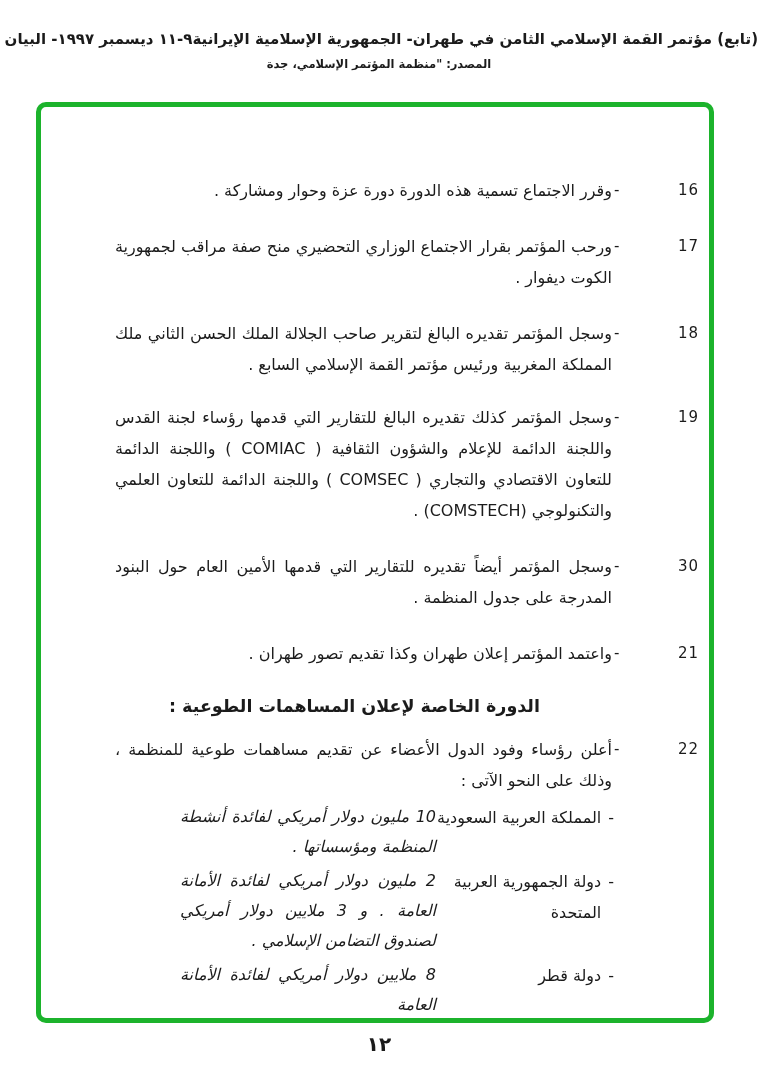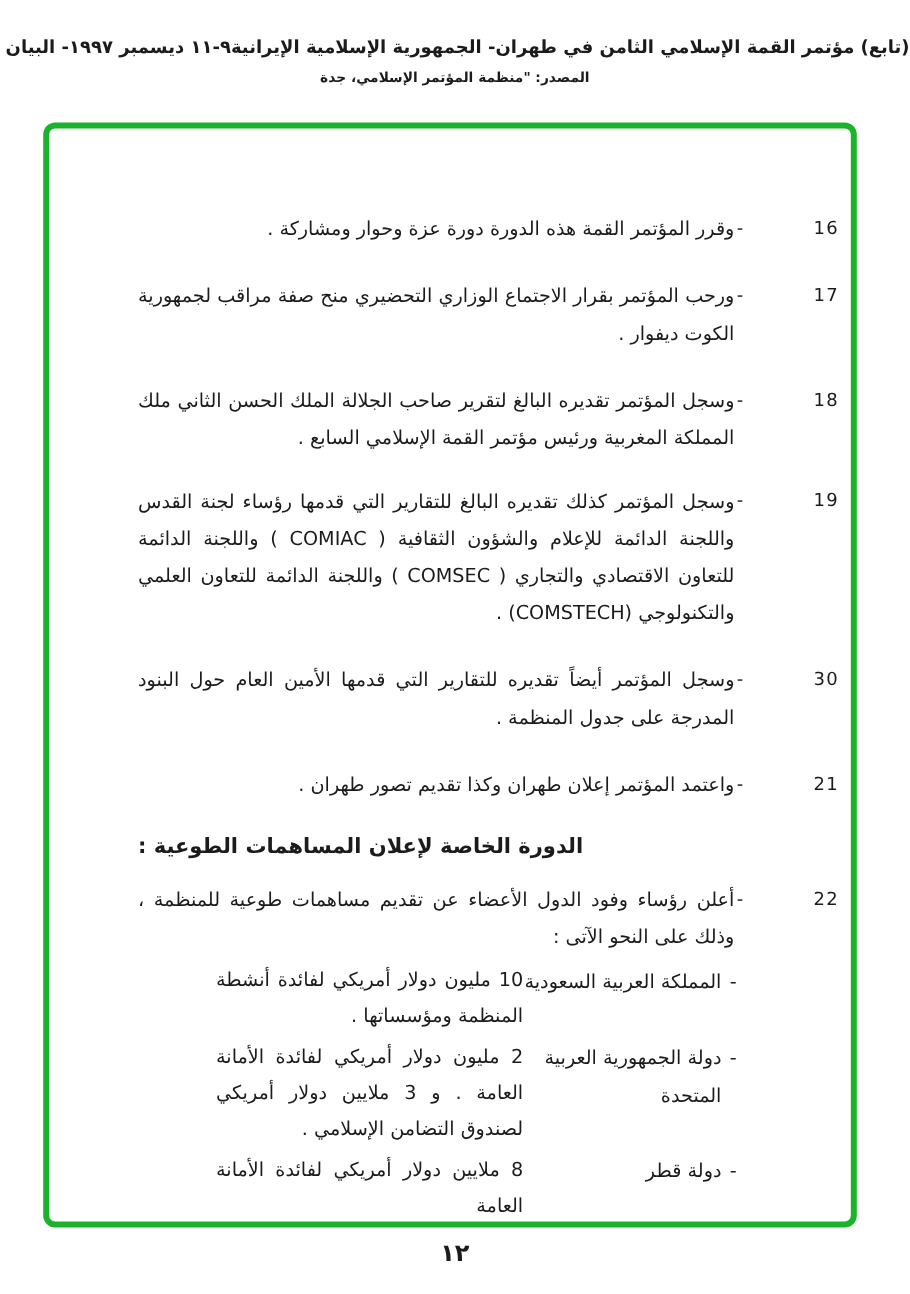--- a/index.html
+++ b/index.html
@@ -52,34 +52,34 @@
     flex:1;
     margin:0;
     text-align:justify;
   }
   .item .txt b{font-weight:normal;}
   .tight{margin-bottom:22px;}
   
   .sec-heading{
     margin:3px 105px 12px 0;
     font-size:17.5px;font-weight:bold;
-    text-align:left;
+    text-align:center;
   }
   
   .contribs{margin:2px 85px 0 0;}
   .contrib-row{display:flex;align-items:flex-start;margin-bottom:4px;}
   .country-cell{
     flex:0 0 178px;
     display:flex;gap:7px;
     font-size:16px;
   }
   .amount-cell{
     flex:0 0 256px;
     text-align:justify;
-    font-size:16px;line-height:30px;
+    font-size:16px;line-height:30px;font-style:italic;
   }
   
   .pagenum{
     position:absolute;left:0;right:0;top:1032px;
     text-align:center;
     font-size:20px;font-weight:bold;
     direction:rtl;
   }
 </style>
 </head>
@@ -93,21 +93,21 @@
   </div>
 
   <div class="frame">
     <div class="content">
 
       <div class="item">
         <div class="gutter">
           <span class="dash">-</span>
           <span class="num">16</span>
         </div>
-        <p class="txt"><b>وقرر</b><span> المؤتمر القمة هذه الدورة </span><b>دورة عزة وحوار ومشاركة</b><span> .</span></p>
+        <p class="txt"><b>وقرر</b><span> الاجتماع تسمية هذه الدورة </span><b>دورة عزة وحوار ومشاركة</b><span> .</span></p>
       </div>
 
       <div class="item">
         <div class="gutter">
           <span class="dash">-</span>
           <span class="num">17</span>
         </div>
         <p class="txt"><b>ورحب</b><span> المؤتمر بقرار الاجتماع الوزاري التحضيري منح صفة مراقب لجمهورية الكوت ديفوار .</span></p>
       </div>
 

